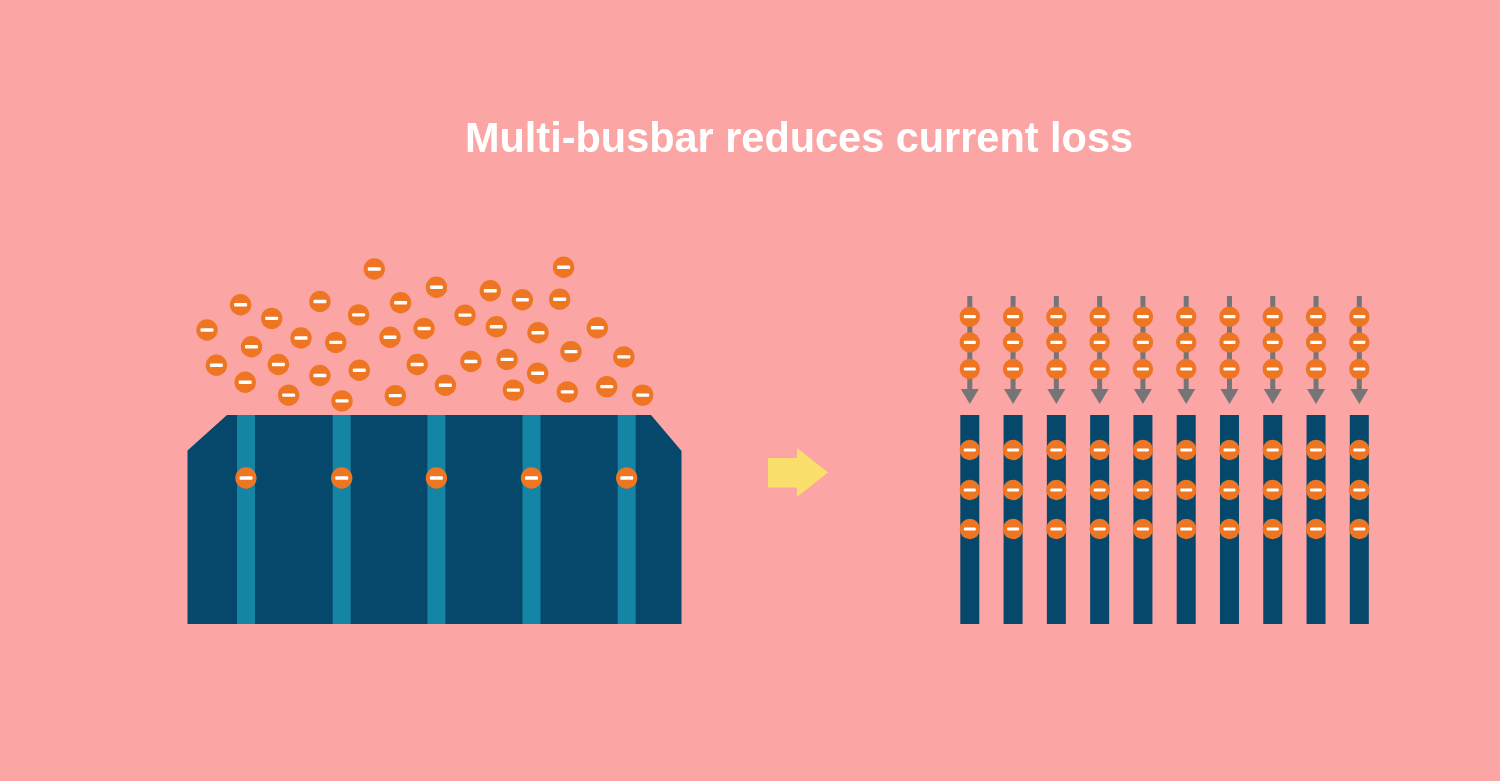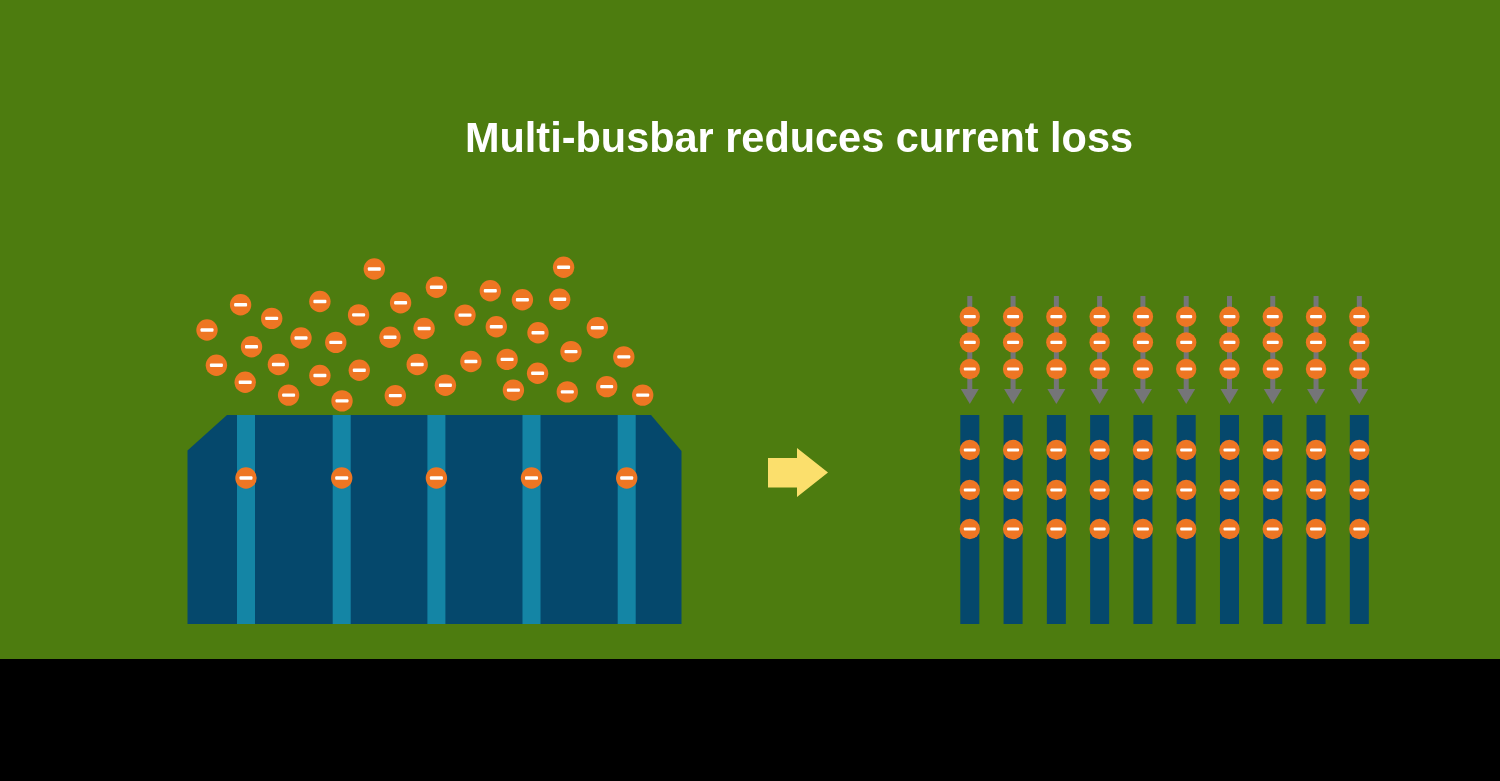--- a/index.html
+++ b/index.html
@@ -1,16 +1,16 @@
 <!DOCTYPE html>
 <html><head>
 <meta charset="utf-8">
 <style>
 html,body{margin:0;padding:0;background:#000;}
-.page{position:relative;width:1500px;height:659px;background:#4d7c0f;overflow:hidden;}
+.page{position:relative;width:1500px;height:781px;background:#fca5a5;overflow:hidden;}
 </style>
 </head>
 <body>
 <div class="page">
 <svg width="1500" height="781" viewBox="0 0 1500 781" xmlns="http://www.w3.org/2000/svg">
 <defs>
 <g id="e11">
   <circle cx="0" cy="0" r="10.7" fill="#ee7623"></circle>
   <rect x="-6.5" y="-1.7" width="13" height="3.4" rx="1" fill="#fff"></rect>
 </g>

